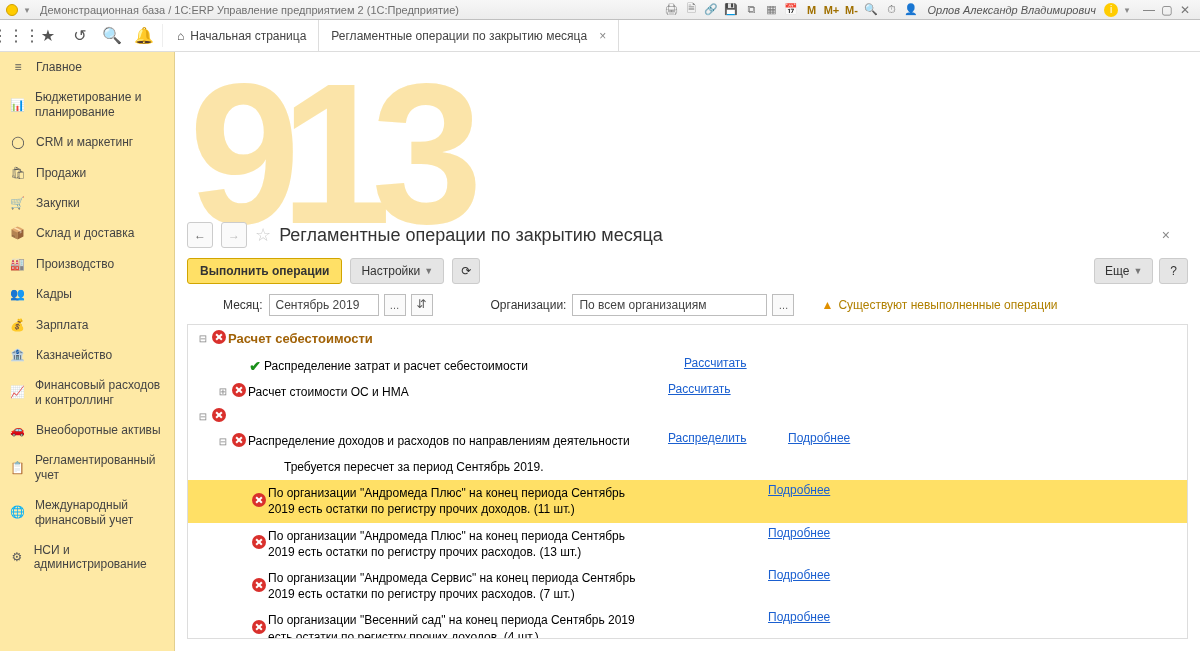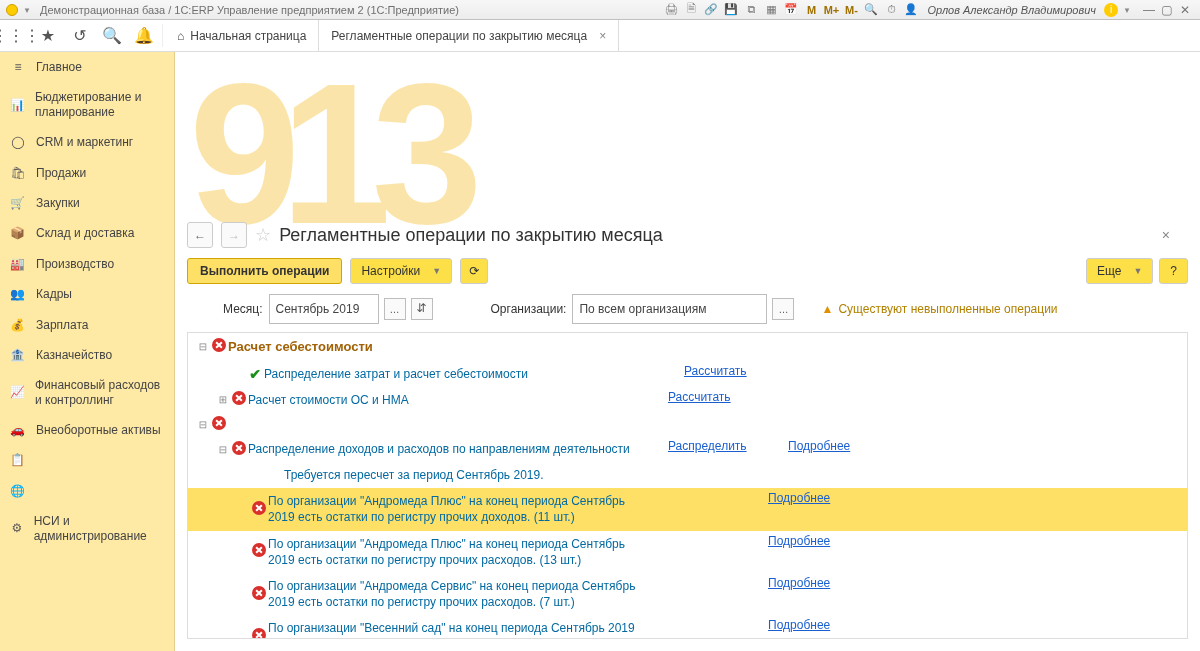--- a/index.html
+++ b/index.html
@@ -33,44 +33,44 @@
 
 .pagehdr { display: flex; align-items: center; gap: 8px; padding: 10px 12px 10px 12px; }
 .navarrow { width: 26px; height: 26px; border: 1px solid #ccc; border-radius: 3px; display: inline-flex; align-items: center; justify-content: center; color: #666; background: #fafafa; }
 .navarrow.dis { color: #bbb; }
 .star { color: #ccc; font-size: 18px; }
 .pagehdr h1 { font-size: 18px; font-weight: normal; color: #333; }
 .closepg { margin-left: auto; color: #888; font-size: 14px; padding-right: 18px; }
 
 .cmdbar { display: flex; align-items: center; gap: 8px; padding: 0 12px 10px 12px; }
 .btn-primary { background: #ffe066; border: 1px solid #d1a500; padding: 5px 12px; border-radius: 3px; font-weight: bold; color: #333; font-size: 12px; }
-.btn { background: #fde047; border: 1px solid #ccc; padding: 5px 10px; border-radius: 3px; color: #333; font-size: 12px; display: inline-flex; align-items: center; gap: 12px; justify-content: center; }
+.btn { background: #e5e5e5; border: 1px solid #ccc; padding: 5px 10px; border-radius: 3px; color: #333; font-size: 12px; display: inline-flex; align-items: center; gap: 4px; justify-content: center; }
 .btn .dd { font-size: 9px; color: #777; }
 .cmdbar .right { margin-left: auto; display: flex; gap: 6px; }
 
 .filterbar { display: flex; align-items: center; gap: 6px; padding: 0 12px 8px 12px; color: #444; }
 .filterbar .lbl { color: #333; margin-left: 36px; }
-.inputlike { border: 1px solid #bdbdbd; background: #fff; padding: 3px 6px; min-width: 110px; display: inline-flex; align-items: center; height: 30px; font-size: 12px; }
+.inputlike { border: 1px solid #bdbdbd; background: #fff; padding: 3px 6px; min-width: 110px; display: inline-flex; align-items: center; height: 22px; font-size: 12px; }
 .iconbox { border: 1px solid #bdbdbd; height: 22px; width: 22px; display: inline-flex; align-items: center; justify-content: center; background: #fafafa; margin-left: -1px; font-size: 10px; color: #555; }
 .warning { color: #b08000; display: inline-flex; align-items: center; gap: 4px; font-size: 12px; }
 .warning .wic { color:#e09000; display: inline-flex; width:14px; height:14px; align-items:center; justify-content:center; }
 
 
 .listwrap { flex: 1; margin: 0 12px 12px 12px; border: 1px solid #ddd; overflow: hidden; position: relative; display: flex; }
 .list { flex: 1; overflow-y: scroll; }
 .row { display: flex; align-items: flex-start; padding: 3px 8px 3px 8px; min-height: 22px; }
 .row.sect { }
 .row.sect .title { color: #a16207; font-size: 13px; font-weight: bold; }
 .row.sel { background: #ffe066; }
 .row .exp { width: 14px; text-align: center; color: #888; font-size: 10px; flex: 0 0 14px; align-self: center; }
 .row .exp.expanded::before { content: "⊟"; }
 .row .exp.collapsed::before { content: "⊞"; }
 .row .stat { width: 18px; text-align: center; flex: 0 0 18px; align-self: center; }
 .row .indent { flex: 0 0 var(--ind, 0px); }
-.row .txt { flex: 0 1 420px; color: #0369a1; line-height: 1.35; padding: 2px 0; }
+.row .txt { flex: 0 1 420px; color: #000000; line-height: 1.35; padding: 2px 0; }
 .row .act { width: 120px; flex: 0 0 120px; }
 .row .act a, .row .more a { color: #1a5fd0; text-decoration: underline; font-size: 12px; }
 .row .more { width: 100px; flex: 0 0 100px; text-align: left; }
 
 .st-err { display:inline-block; width: 14px; height: 14px; border-radius: 50%; background: #d9302c; position: relative; }
 .st-err::before, .st-err::after { content:""; position:absolute; left:3px; top:6px; width:8px; height:2px; background:#fff; }
 .st-err::before { transform: rotate(45deg); }
 .st-err::after { transform: rotate(-45deg); }
 .st-ok { color: #1a8f1a; font-size: 14px; font-weight: bold; }
 
@@ -172,23 +172,25 @@
       <div class="item">
         <span class="sic">📈</span>
         <span>Финансовый расходов и контроллинг</span>
       </div>
       <div class="item">
         <span class="sic">🚗</span>
         <span>Внеоборотные активы</span>
       </div>
       <div class="item">
         <span class="sic">📋</span>
+        <span>Регламентированный учет</span>
       </div>
       <div class="item">
         <span class="sic">🌐</span>
+        <span>Международный финансовый учет</span>
       </div>
       <div class="item">
         <span class="sic">⚙</span>
         <span>НСИ и администрирование</span>
       </div>
     </div>
 
   <div class="main">
     <div class="wm">913</div>
 

